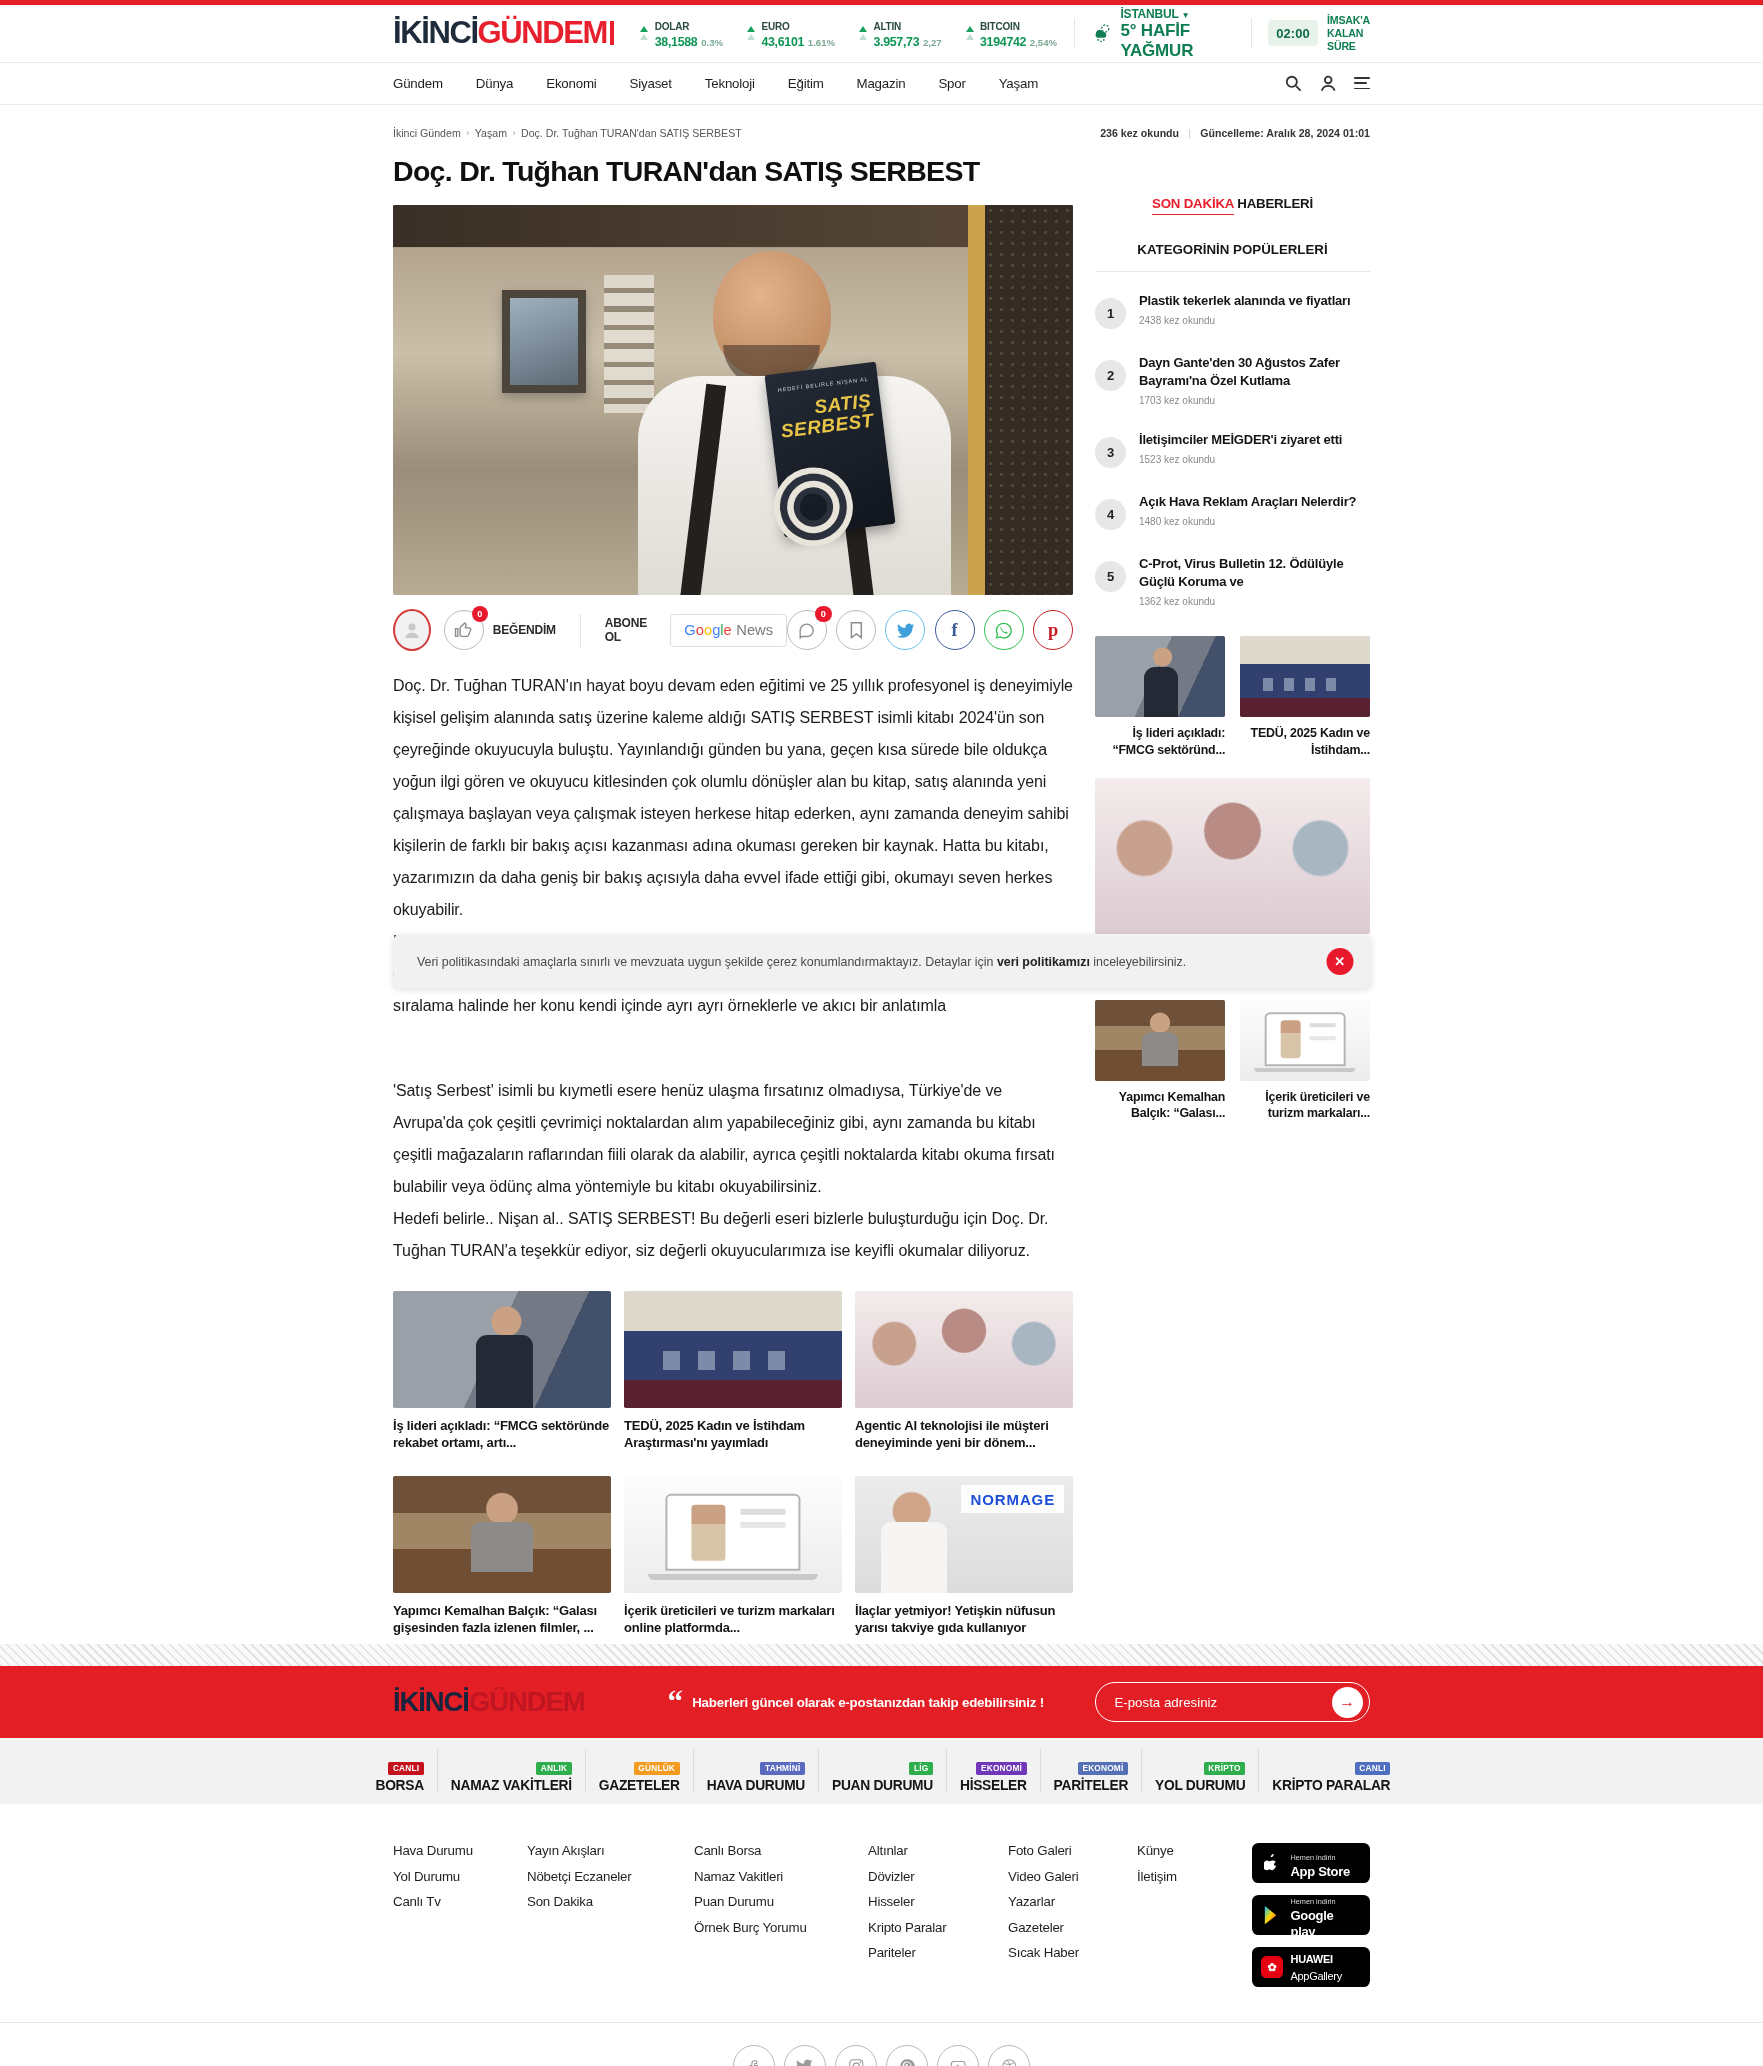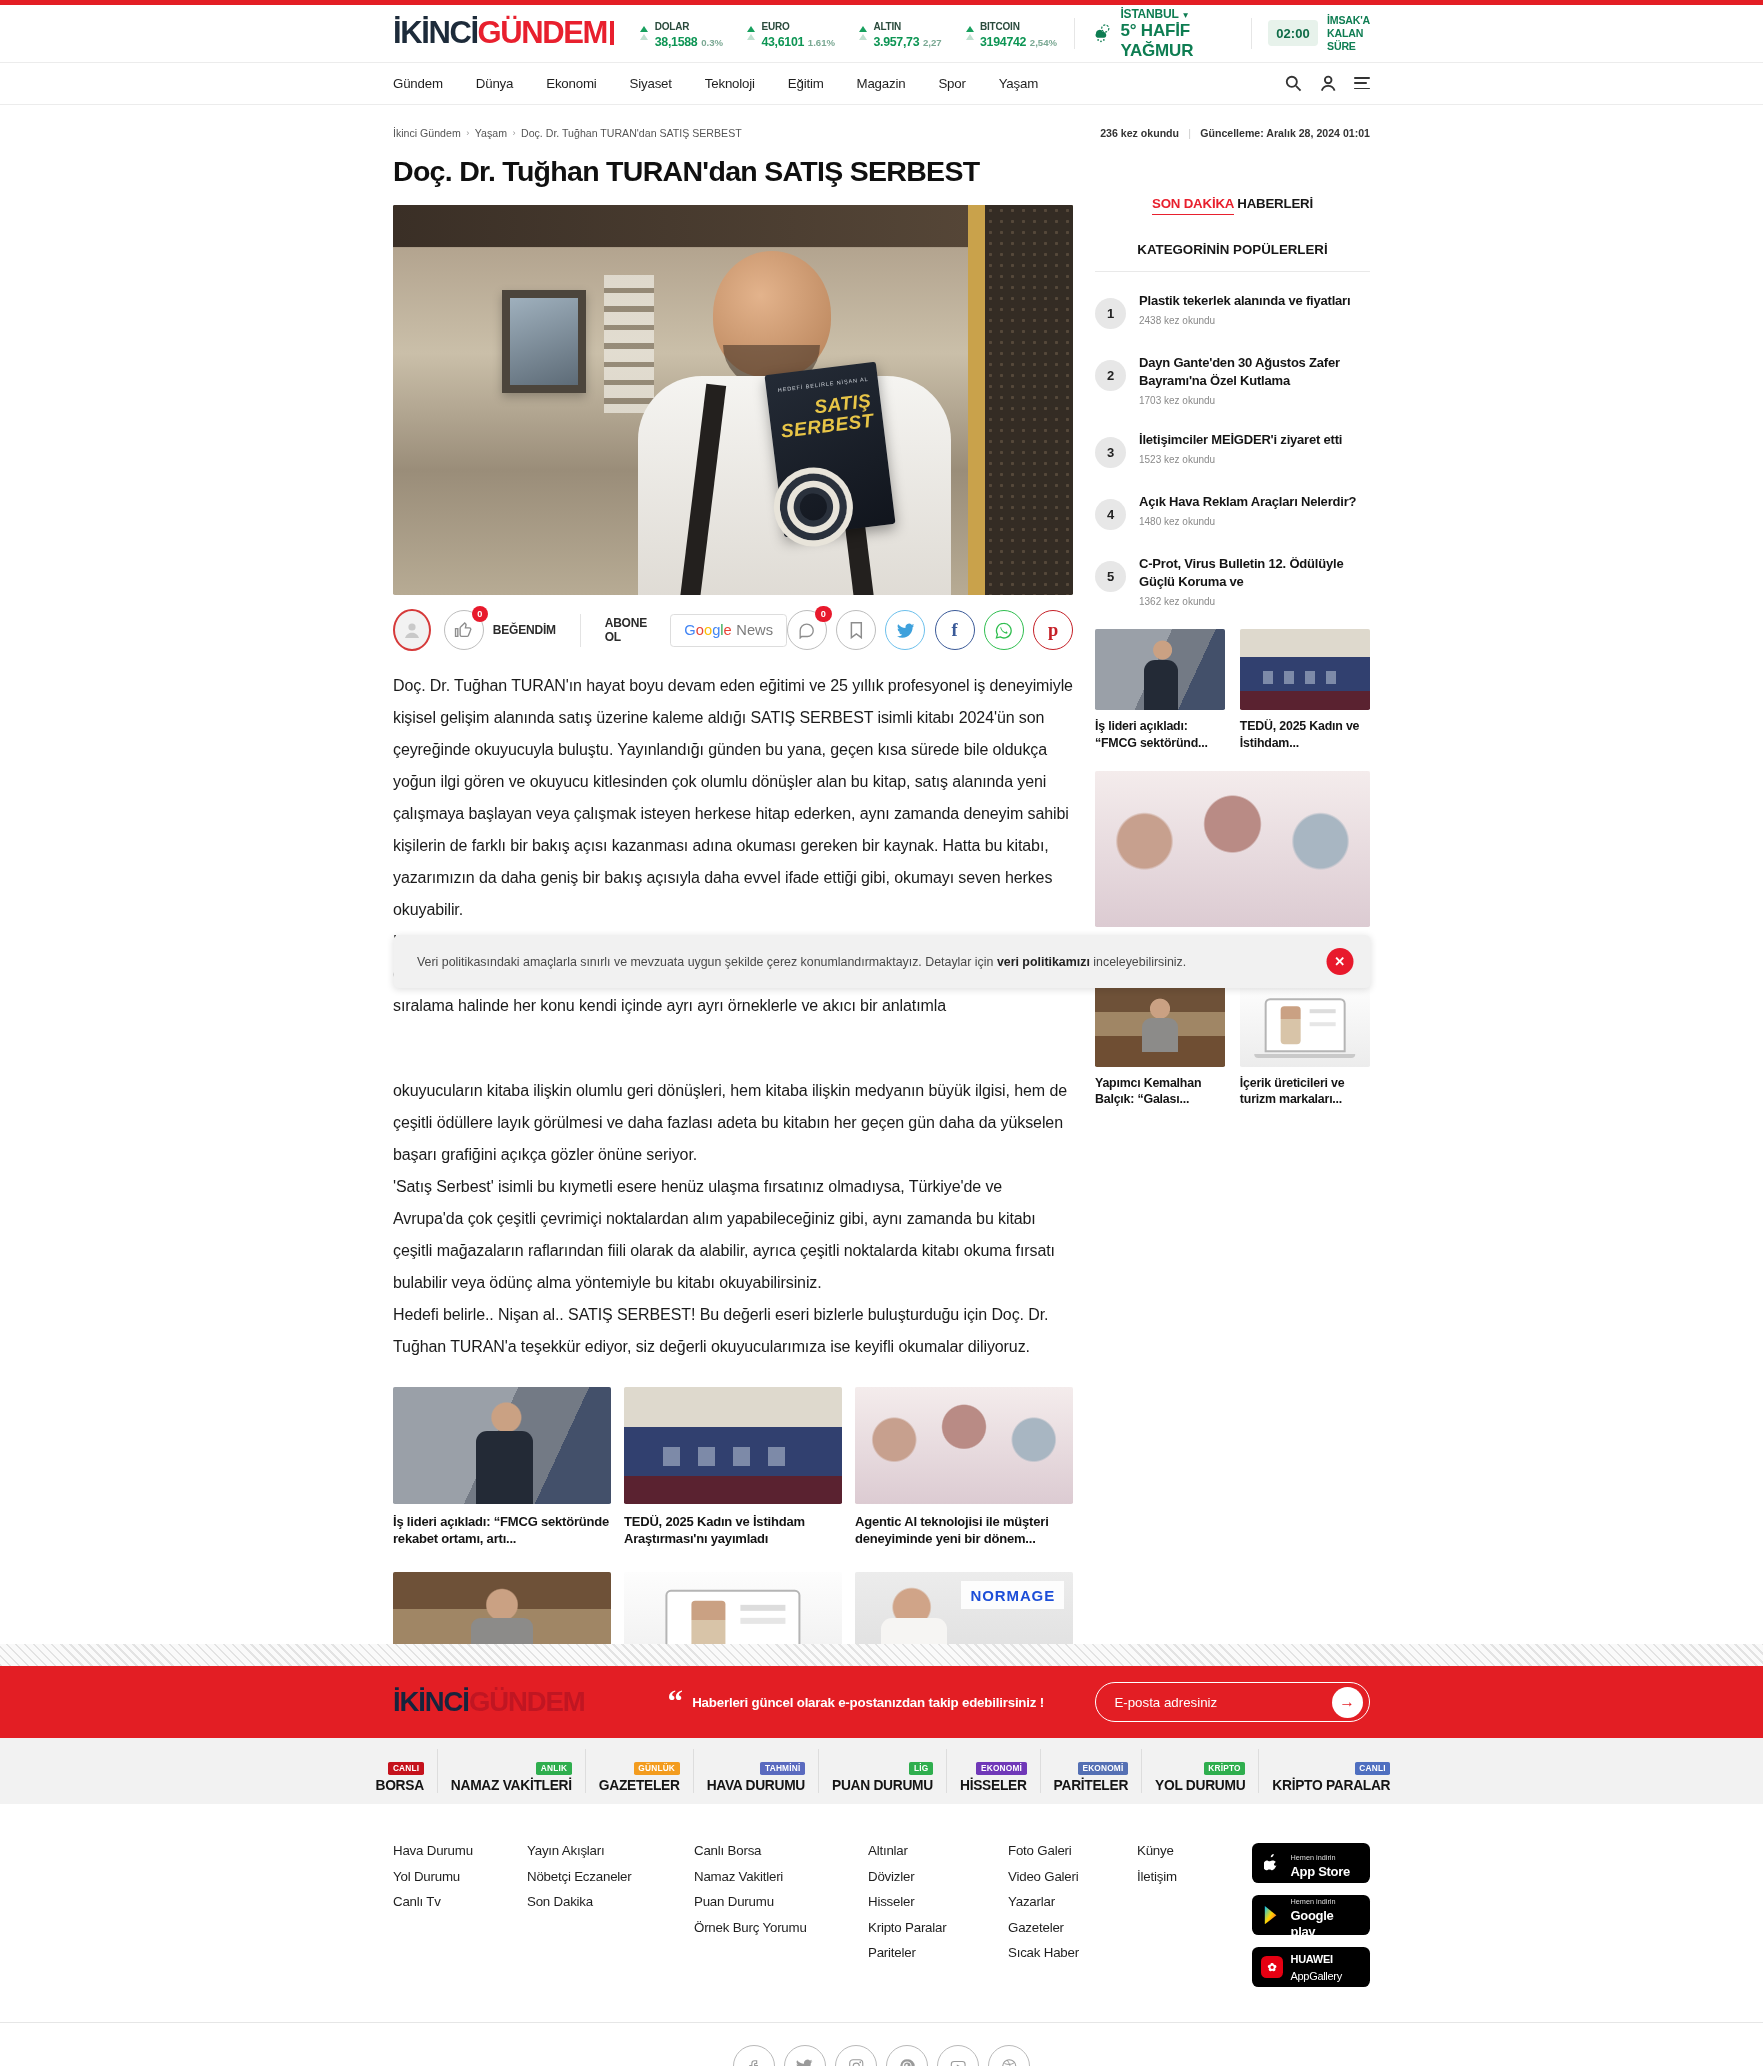--- a/index.html
+++ b/index.html
@@ -123,21 +123,21 @@
   .normage-text { position:absolute; right:4%; top:8%; background:#fdfdfd; padding:5.5px 9.2px; font-size:15px; font-weight:700; letter-spacing:0.9px; color:#1d4ed8; }
 
   
   .sd-header { text-align:center; font-size:13.3px; font-weight:700; letter-spacing:-0.2px; color:#171717; }
   .sd-header .red { color:#e8202e; border-bottom:1.8px solid #e8202e; padding-bottom:3.7px; }
   .sd-pop-header { text-align:center; font-size:13.3px; font-weight:700; color:#171717; margin-top:31px; padding-bottom:14.7px; border-bottom:0.9px solid #e9e9e9; }
   .pop-item { display:flex; gap:13px; padding:20px 0 5.5px; cursor:pointer; }
   .pop-rank { flex:0 0 31px; width:31px; height:31px; border-radius:50%; background:#e7e7e7; color:#222; font-weight:700; font-size:13px; display:flex; align-items:center; justify-content:center; margin-top:5.5px; }
   .pop-title { font-size:13px; font-weight:700; line-height:17.4px; color:#141414; letter-spacing:-0.2px; }
   .pop-reads { font-size:10px; color:#8a8a8a; margin-top:5.5px; }
-  .sd-cards { display:grid; grid-template-columns:1fr 1fr; gap:16.5px 14.7px; margin-top:17px; }
+  .sd-cards { display:grid; grid-template-columns:1fr 1fr; gap:16.5px 14.7px; margin-top:24px;text-align:right; }
   .sd-card { cursor:pointer; }
   .sd-img { width:100%; height:81px; border-radius:1.8px; position:relative; overflow:hidden; }
   .sd-img.big { height:156px; }
   .sd-title { margin-top:8.3px; font-size:12.4px; font-weight:700; line-height:16.5px; letter-spacing:-0.2px; color:#141414; }
   .sd-bigcard { margin-top:20px; cursor:pointer; }
 
   
   .cookiebar { position:absolute; top:935px; left:50%; transform:translateX(-50%); width:977px; height:53px;
     background:#f1f1f1; border-radius:5.5px; box-shadow:0 1.8px 7.3px rgba(0,0,0,.12); z-index:60;
     display:flex; align-items:center; padding:0 16.5px 0 24px; }
@@ -383,21 +383,20 @@
           </span>
           <span class="circle c-pinterest">
               <span>p</span>
             </span>
         </span>
       </div>
 
       <div class="article-body">
         <p>Doç. Dr. Tuğhan TURAN'ın hayat boyu devam eden eğitimi ve 25 yıllık profesyonel iş deneyimiyle kişisel gelişim alanında satış üzerine kaleme aldığı SATIŞ SERBEST isimli kitabı 2024'ün son çeyreğinde okuyucuyla buluştu. Yayınlandığı günden bu yana, geçen kısa sürede bile oldukça yoğun ilgi gören ve okuyucu kitlesinden çok olumlu dönüşler alan bu kitap, satış alanında yeni çalışmaya başlayan veya çalışmak isteyen herkese hitap ederken, aynı zamanda deneyim sahibi kişilerin de farklı bir bakış açısı kazanması adına okuması gereken bir kaynak. Hatta bu kitabı, yazarımızın da daha geniş bir bakış açısıyla daha evvel ifade ettiği gibi, okumayı seven herkes okuyabilir.</p>
         <p class="gap-after">Kitabın içeriğinde, kısaca özetleyecek olursak, giriş bölümü olarak paragraflar halinde değinilmiş olan, satışta baştan sona önem arz eden konu başlıkları yer alıyor. Sonrasında ise düzenli bir sıralama halinde her konu kendi içinde ayrı ayrı örneklerle ve akıcı bir anlatımla</p>
-        <p>okuyucuların kitaba ilişkin olumlu geri dönüşleri, hem kitaba ilişkin medyanın büyük ilgisi, hem de çeşitli ödüllere layık görülmesi ve daha fazlası adeta bu kitabın her geçen gün daha da yükselen başarı grafiğini açıkça gözler önüne seriyor.</p>
         <p>'Satış Serbest' isimli bu kıymetli esere henüz ulaşma fırsatınız olmadıysa, Türkiye'de ve Avrupa'da çok çeşitli çevrimiçi noktalardan alım yapabileceğiniz gibi, aynı zamanda bu kitabı çeşitli mağazaların raflarından fiili olarak da alabilir, ayrıca çeşitli noktalarda kitabı okuma fırsatı bulabilir veya ödünç alma yöntemiyle bu kitabı okuyabilirsiniz.</p>
         <p>Hedefi belirle.. Nişan al.. SATIŞ SERBEST! Bu değerli eseri bizlerle buluşturduğu için Doç. Dr. Tuğhan TURAN'a teşekkür ediyor, siz değerli okuyucularımıza ise keyifli okumalar diliyoruz.</p>
       </div>
 
       <div class="related">
         <div class="rel-card">
           <div class="rel-img ph-fmcg"></div>
           <div class="rel-title">İş lideri açıkladı: “FMCG sektöründe rekabet ortamı, artı...</div>
         </div>
         <div class="rel-card">

